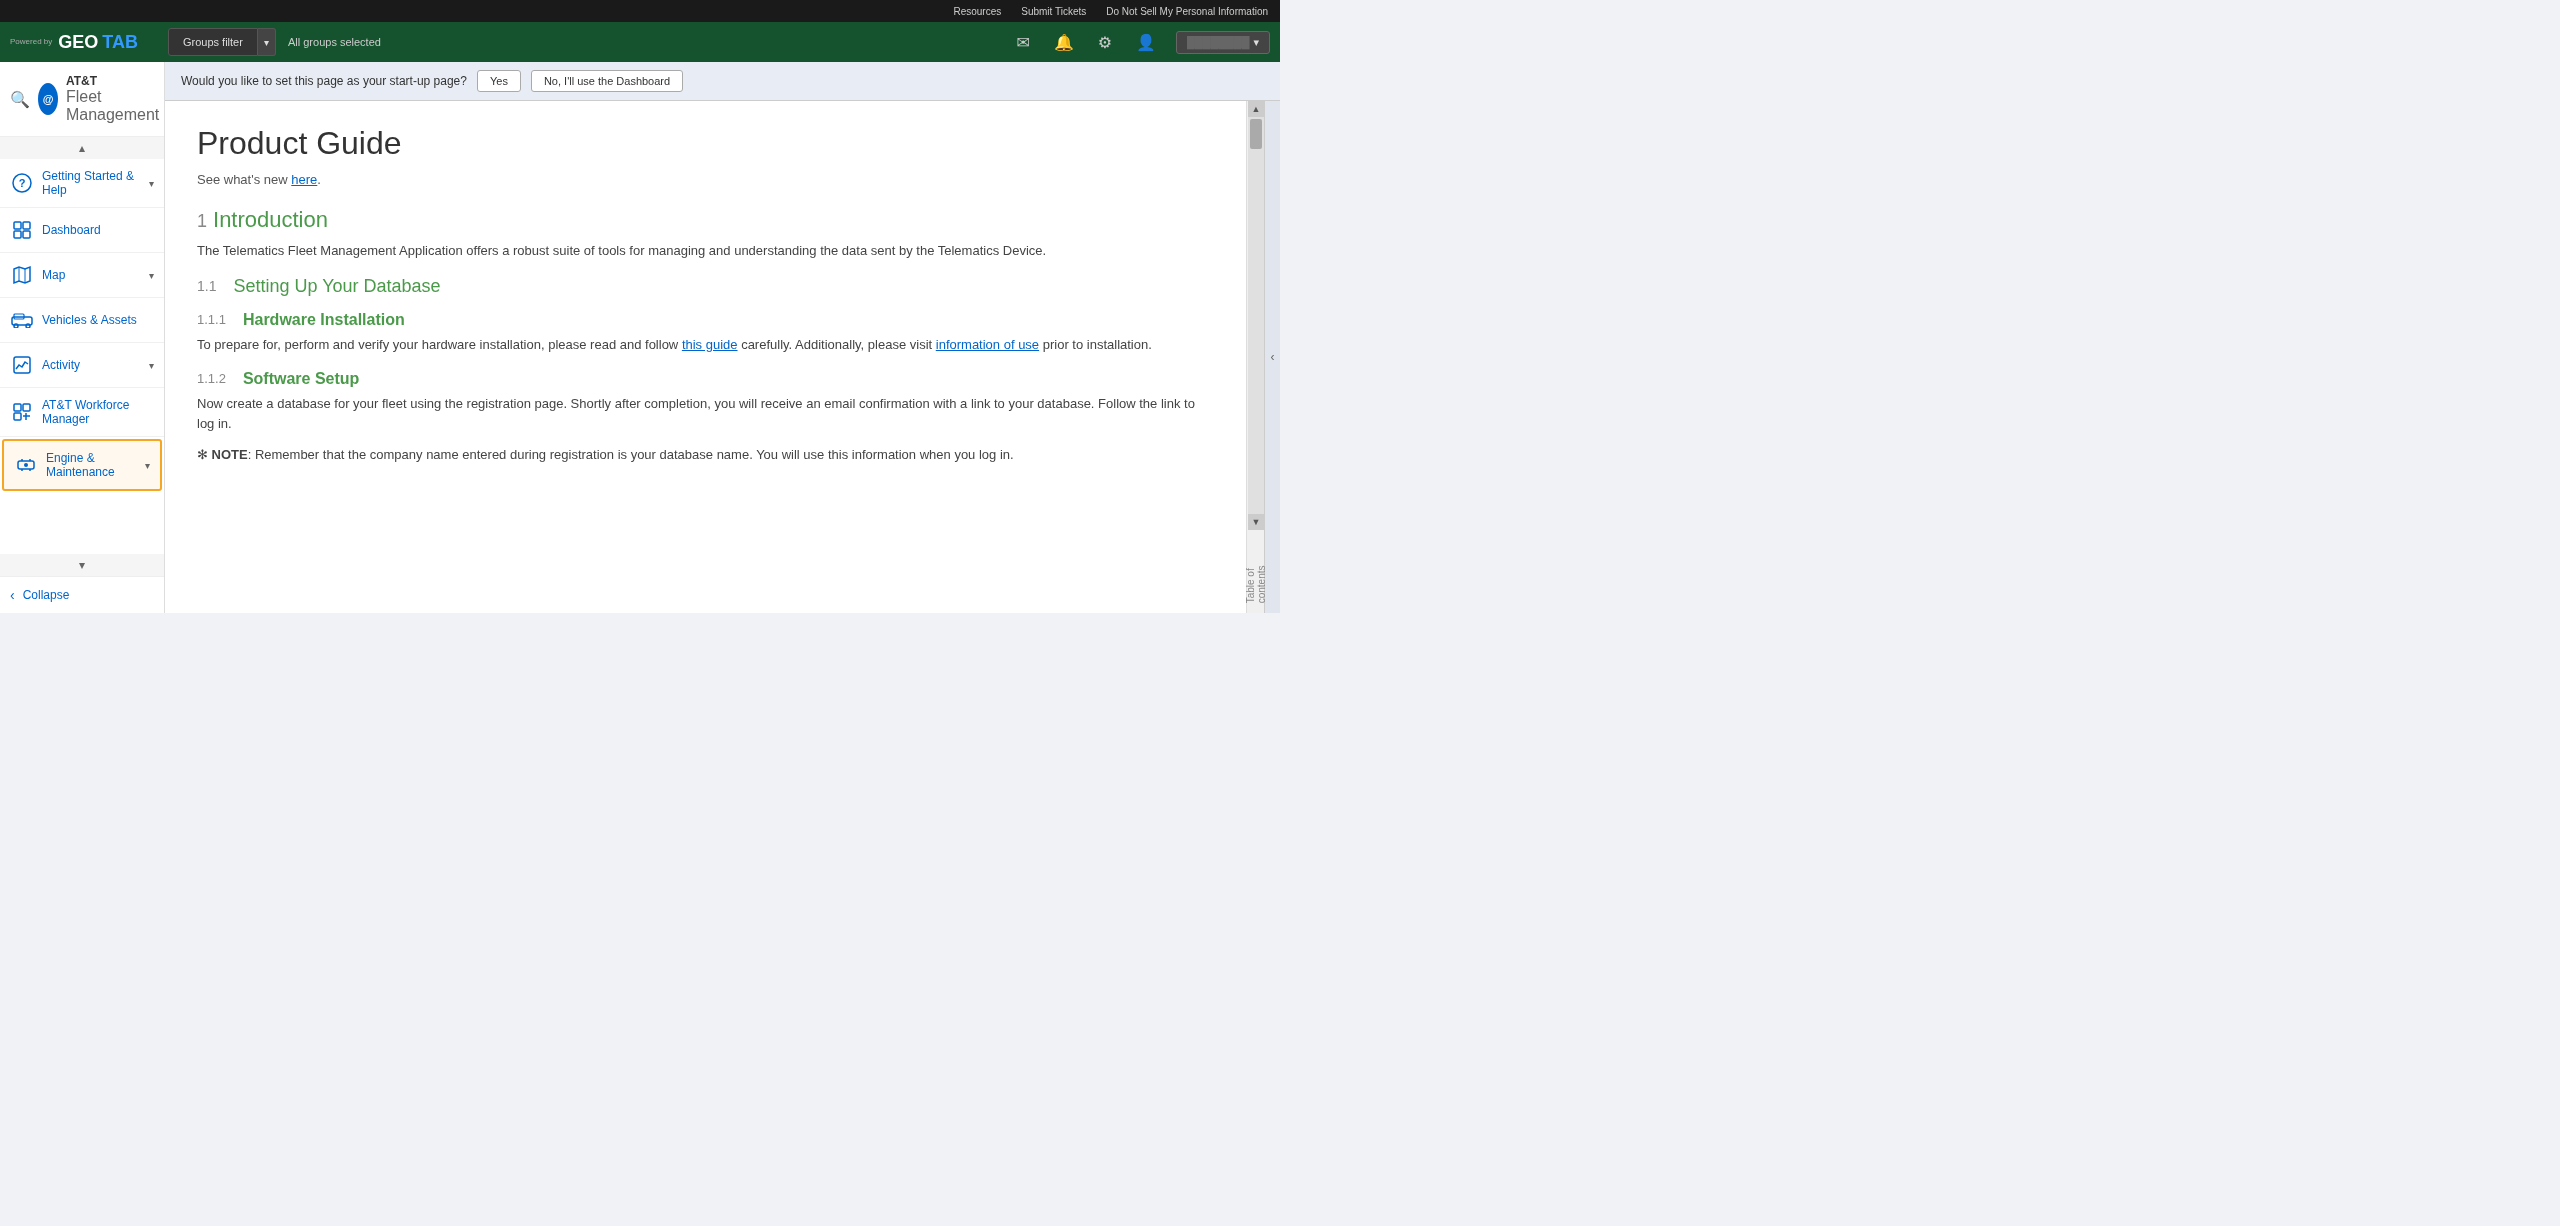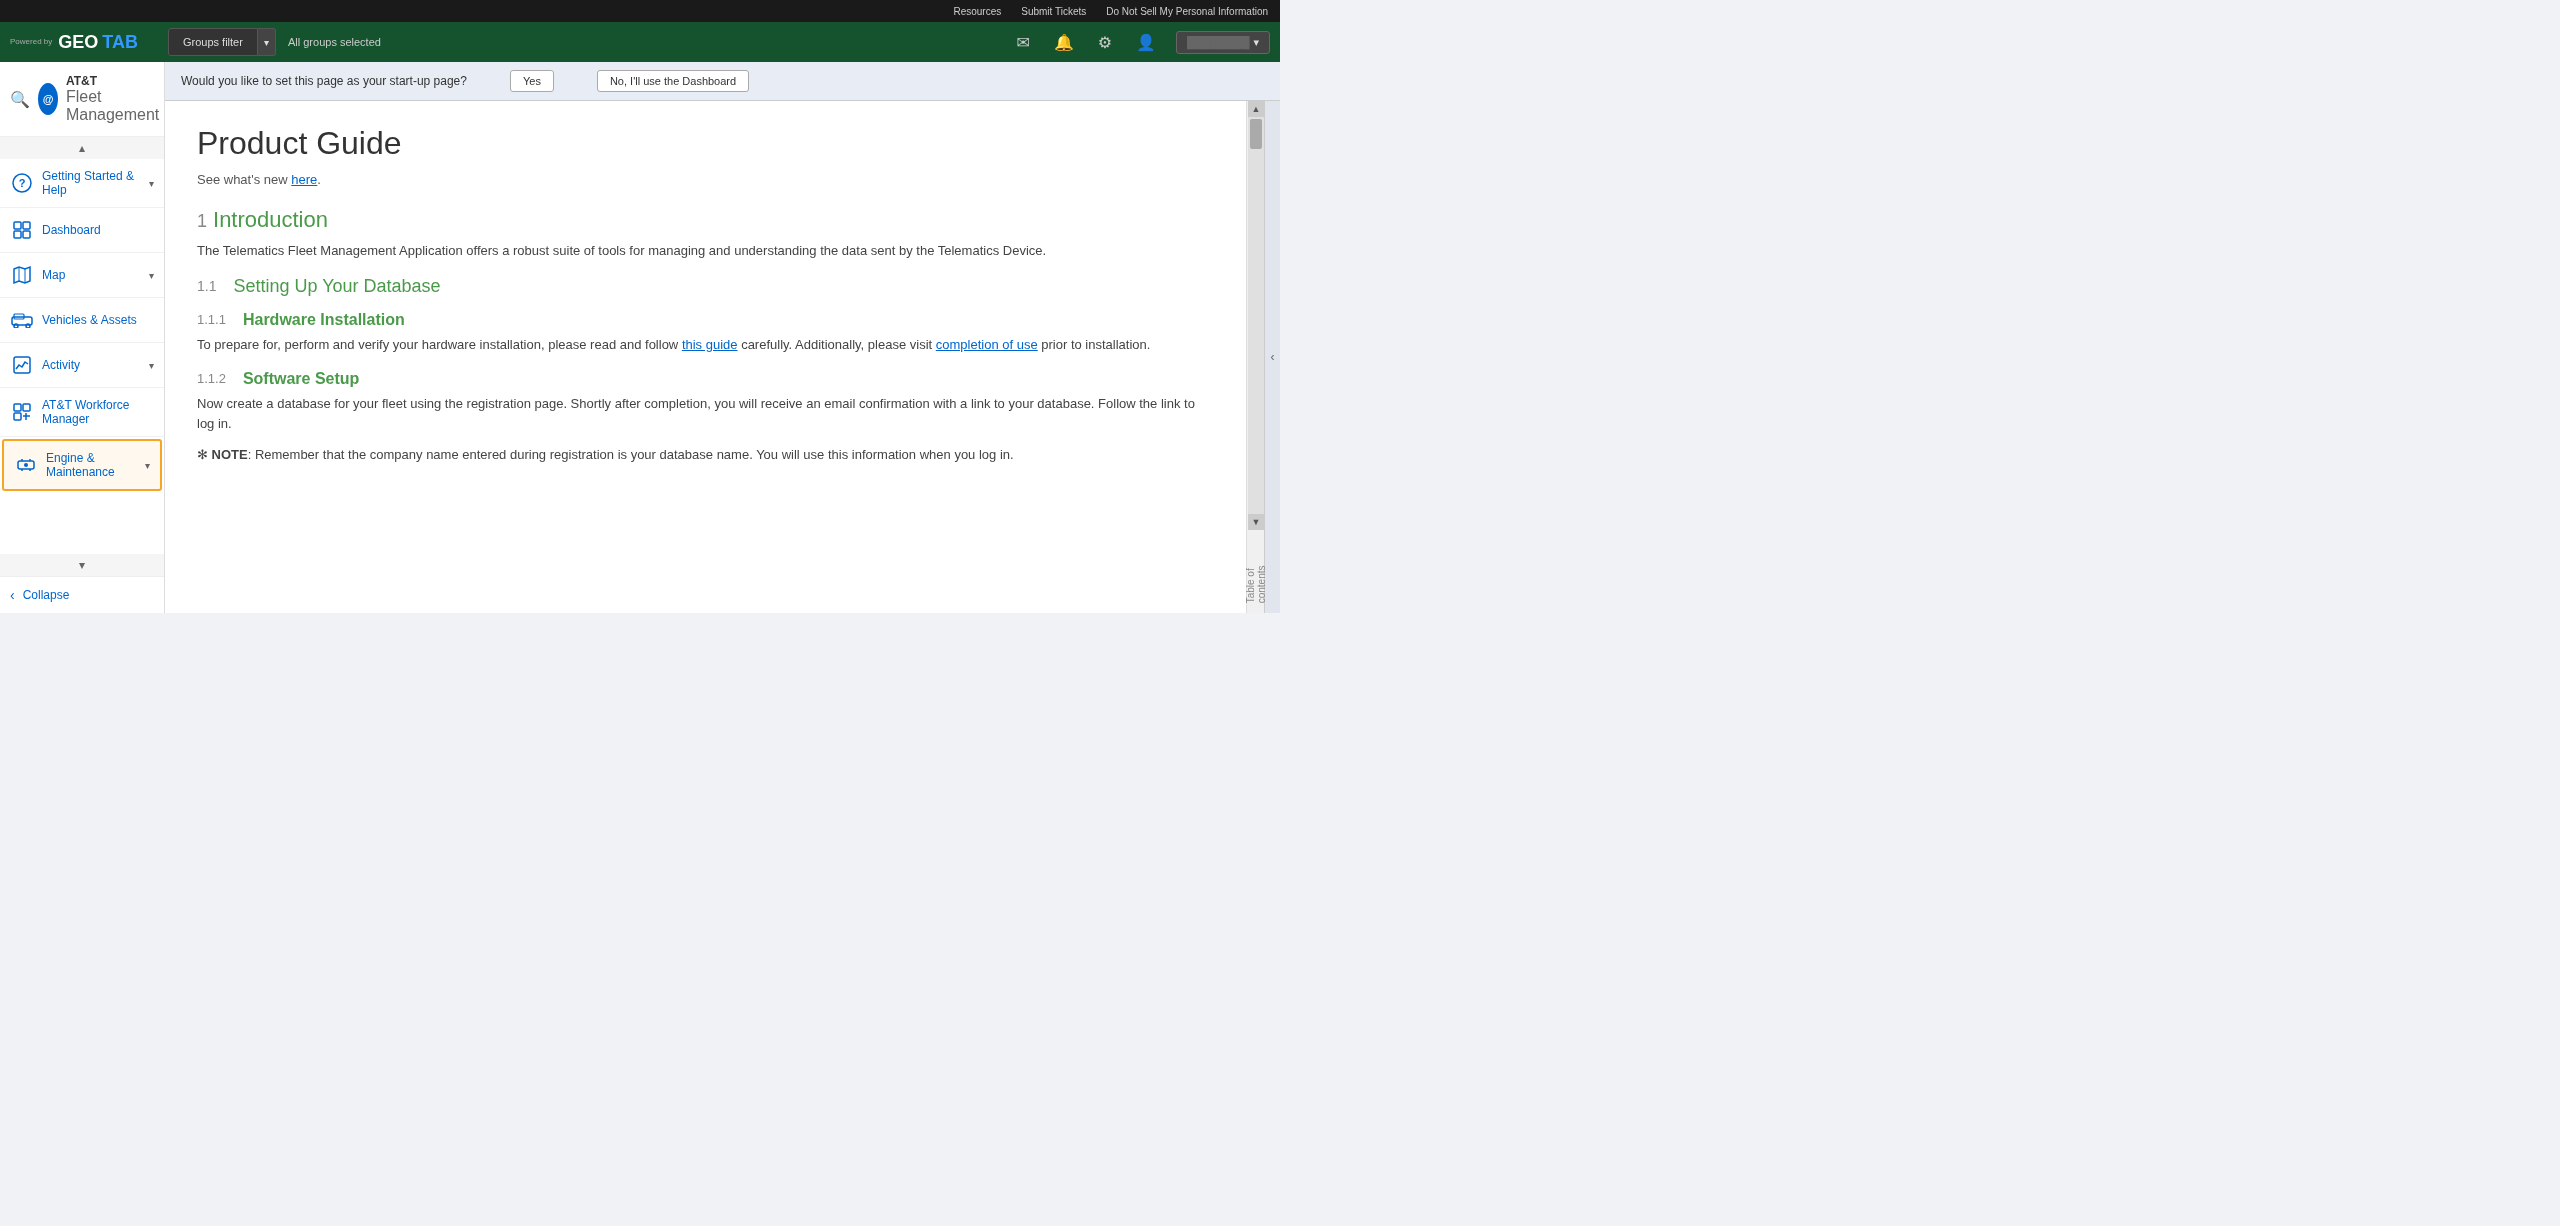--- a/index.html
+++ b/index.html
@@ -253,21 +253,20 @@
       color: #333;
     }
     .startup-btn {
       padding: 4px 12px;
       font-size: 11px;
       border: 1px solid #aaa;
       background: #fff;
       cursor: pointer;
       border-radius: 3px;
       color: #333;
-      margin-left: 33px;
     }
 
     .content-main {
       display: flex;
       flex: 1;
       overflow: hidden;
     }
 
     .doc-area {
       flex: 1;
@@ -613,21 +612,21 @@
         <div class="sub-section-header">
           <span class="sub-section-num">1.1</span>
           <span class="sub-section-title">Setting Up Your Database</span>
         </div>
 
         <div class="sub-section-header">
           <span class="sub-sub-section-num">1.1.1</span>
           <span class="sub-sub-section-title">Hardware Installation</span>
         </div>
         <p class="doc-para">
-          <span>To prepare for, perform and verify your hardware installation, please read and follow </span><a class="doc-link">this guide</a><span> carefully. Additionally, please visit </span><a class="doc-link">completion of use</a><span> prior to installation.</span>
+          <span>To prepare for, perform and verify your hardware installation, please read and follow </span><a class="doc-link">this guide</a><span> carefully. Additionally, please visit </span><a class="doc-link">information of use</a><span> prior to installation.</span>
         </p>
 
         <div class="sub-section-header">
           <span class="sub-sub-section-num">1.1.2</span>
           <span class="sub-sub-section-title">Software Setup</span>
         </div>
         <p class="doc-para">Now create a database for your fleet using the registration page. Shortly after completion, you will receive an email confirmation with a link to your database. Follow the link to log in.</p>
 
         <p class="doc-note">
           <span>✻</span>

